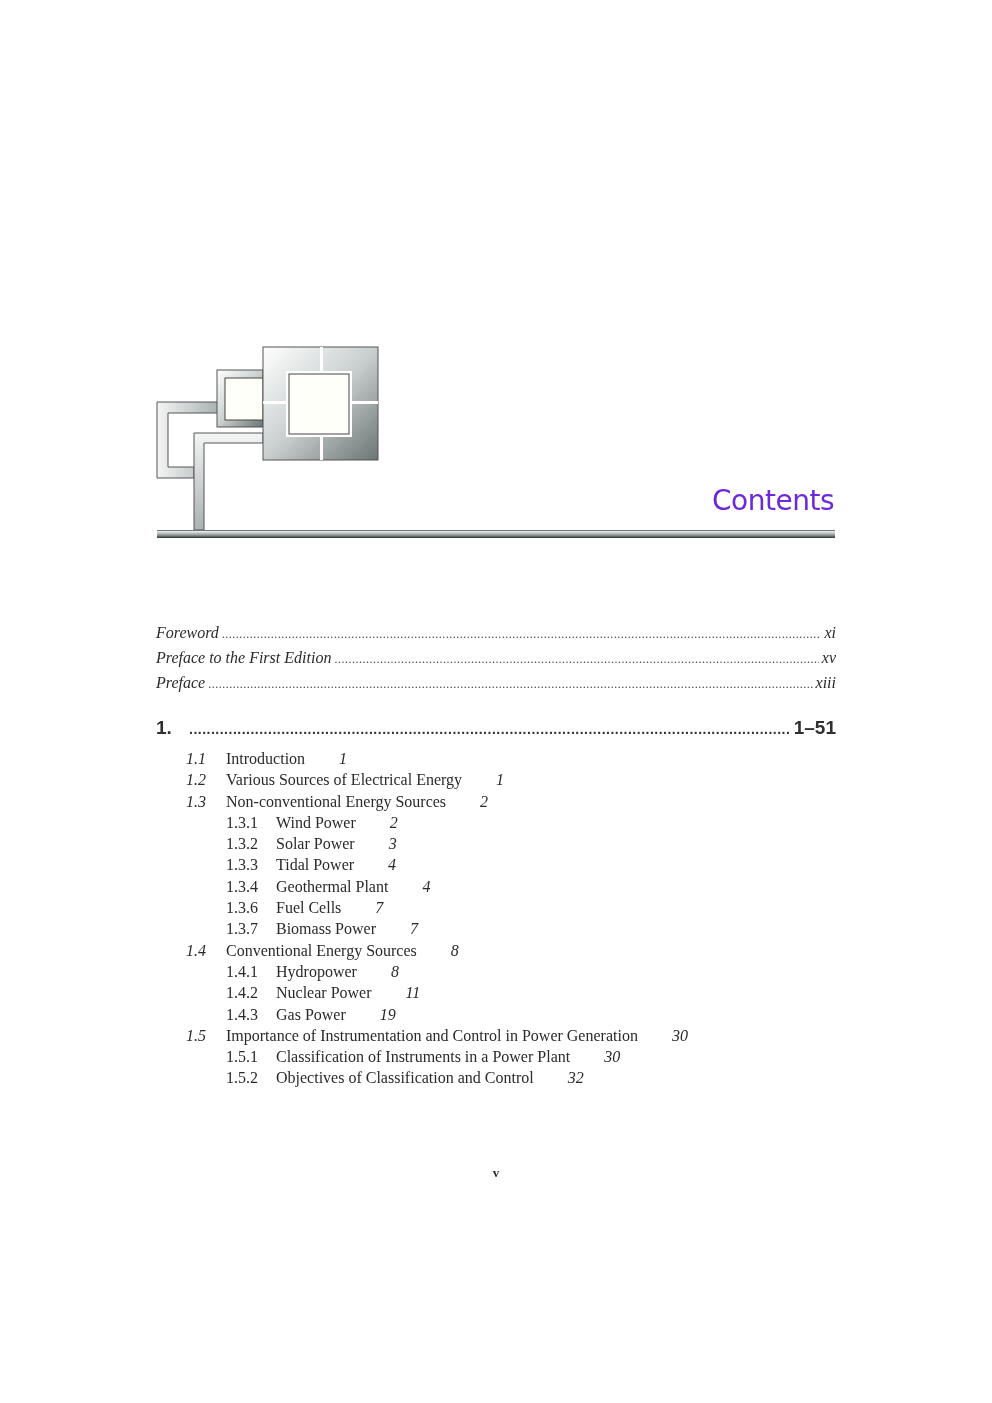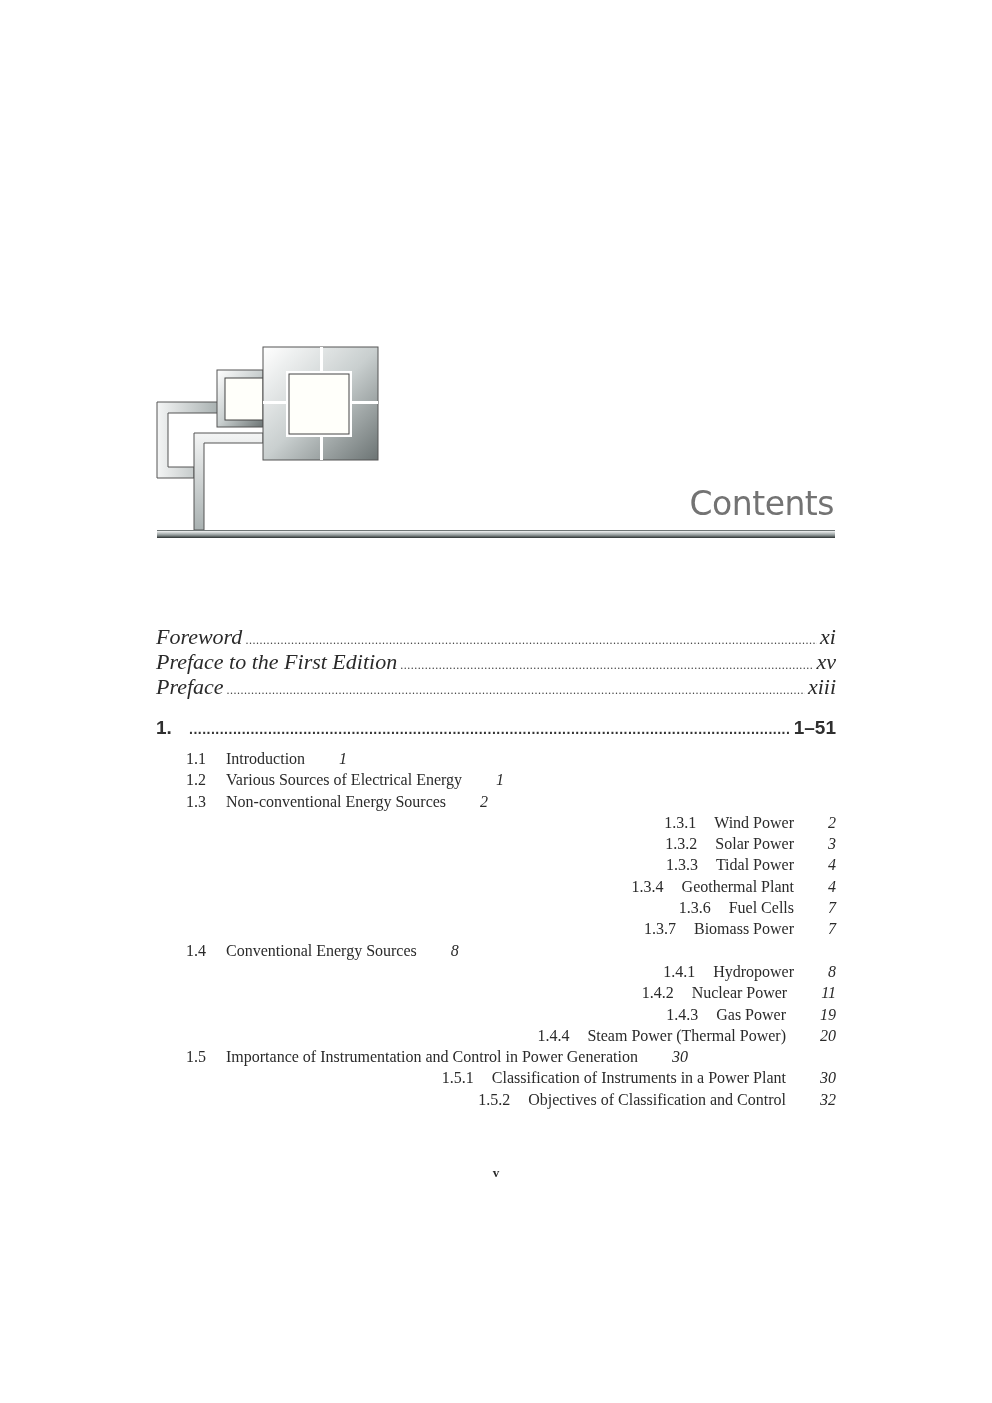--- a/index.html
+++ b/index.html
@@ -1,37 +1,37 @@
 <!DOCTYPE html>
 <html><head>
   <meta charset="utf-8">
   <style>
     html, body { margin: 0; padding: 0; background: #ffffff; }
     body { width: 992px; height: 1403px; position: relative; overflow: hidden;
            font-family: "Liberation Serif", serif; color: #2a2a2a; }
     .logo { position: absolute; left: 156px; top: 345px; width: 224px; height: 190px; }
     .title { position: absolute; right: 158px; top: 484px; font-family: "DejaVu Sans", sans-serif;
-             font-size: 33px; color: #737373; letter-spacing: -0.5px; margin: 0; font-weight: normal; }
+             font-size: 28px; color: #6d28d9; letter-spacing: -0.5px; margin: 0; font-weight: normal; }
     .rule { position: absolute; left: 157px; top: 530px; width: 678px; height: 8px;
             background: linear-gradient(#f2f3f3 0%, #b9bfbf 40%, #8d9595 70%, #4e5555 100%);
             border-top: 1px solid #6f7676; border-bottom: 1px solid #3c4242; box-sizing: border-box; }
     .front { position: absolute; left: 156px; top: 624px; width: 680px; }
-    .front-row { display: flex; align-items: baseline; font-style: italic; font-size: 22px; height: 25px; }
+    .front-row { display: flex; align-items: baseline; font-style: italic; font-size: 16px; height: 25px; }
     .front-row .lbl { white-space: nowrap; }
     .dots { flex: 1; overflow: hidden; white-space: nowrap; margin: 0 3px; color: #444; letter-spacing: 0.5px; font-style: normal; font-size: 12px; }
     .dots::after { content: "................................................................................................................................................................................................................................................"; }
     .front-row .pg { white-space: nowrap; }
     .chapter { position: absolute; left: 156px; top: 717px; width: 680px; display: flex; align-items: baseline;
                font-family: "Liberation Sans", sans-serif; font-weight: bold; font-size: 19px; color: #2f2f2f; }
     .chapter .num { width: 30px; }
     .chapter .dots { font-size: 14px; font-weight: bold; color: #333; }
     .entries { position: absolute; left: 186px; top: 750px; width: 650px; font-size: 16px; }
     .entry { display: flex; align-items: baseline; height: 21.3px; white-space: nowrap; }
-    .entry.l1 .n { width: 40px; }
-    .entry.l2 { padding-left: 40px; justify-content: flex-end; }
+    .entry.l1 .n { width: 40px; font-style: italic; }
+    .entry.l2 { padding-left: 40px; }
     .entry.l2 .n { width: 50px; }
     .entry .p { font-style: italic; margin-left: 34px; }
     .folio { position: absolute; left: 0; width: 992px; top: 1165px; text-align: center;
              font-size: 13px; font-weight: bold; }
   </style>
 </head>
 <body>
 
 <svg class="logo" viewBox="0 0 224 190" xmlns="http://www.w3.org/2000/svg">
   <defs>
@@ -150,25 +150,20 @@
   <div class="entry l2">
       <span class="n">1.4.2</span>
       <span>Nuclear Power</span>
       <span class="p">11</span>
     </div>
   <div class="entry l2">
       <span class="n">1.4.3</span>
       <span>Gas Power</span>
       <span class="p">19</span>
     </div>
-  <div class="entry l2">
-      <span class="n">1.4.4</span>
-      <span>Steam Power (Thermal Power)</span>
-      <span class="p">20</span>
-    </div>
   <div class="entry l1">
       <span class="n">1.5</span>
       <span>Importance of Instrumentation and Control in Power Generation</span>
       <span class="p">30</span>
     </div>
   <div class="entry l2">
       <span class="n">1.5.1</span>
       <span>Classification of Instruments in a Power Plant</span>
       <span class="p">30</span>
     </div>

